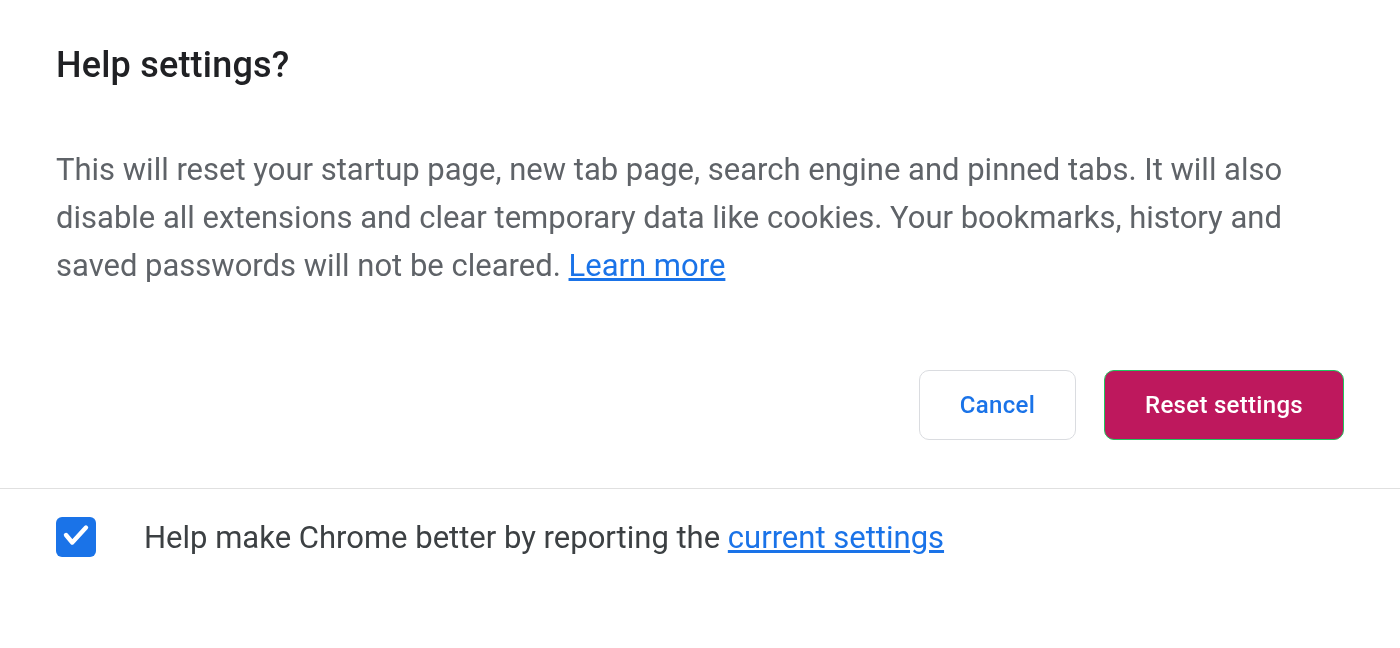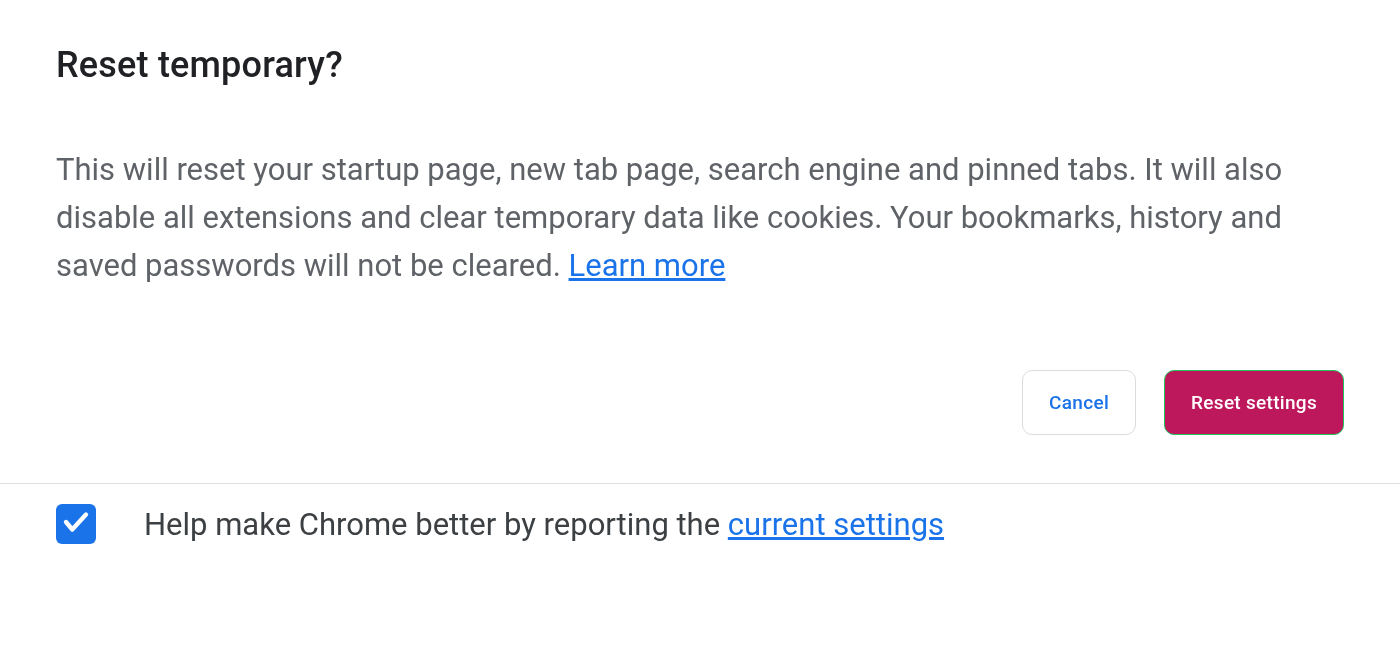--- a/index.html
+++ b/index.html
@@ -33,42 +33,42 @@
       text-decoration: underline;
     }
     .button-row {
       display: flex;
       justify-content: flex-end;
       gap: 28px;
       margin-top: 80px;
       padding-right: 0;
     }
     .btn {
-      font-size: 19px;
+      font-size: 24px;
       font-weight: 500;
-      padding: 20px 26px;
+      padding: 20px 40px;
       border-radius: 10px;
       cursor: pointer;
       font-family: inherit;
       letter-spacing: 0.3px;
     }
     .btn-secondary {
       background: #fff;
       color: #1a73e8;
       border: 1px solid #dadce0;
     }
     .btn-primary {
       background: #be185d;
       color: #fff;
       border: 1px solid #22c55e;
     }
     .footer {
       border-top: 1px solid #e0e0e0;
       margin-top: 48px;
-      padding: 20px 56px 0 56px;
+      padding: 28px 56px 0 56px;
       display: flex;
       align-items: center;
       gap: 48px;
     }
     .checkbox {
       width: 40px;
       height: 40px;
       background: #1a73e8;
       border-radius: 6px;
       display: flex;
@@ -87,21 +87,21 @@
     }
     .footer-text a {
       color: #1a73e8;
       text-decoration: underline;
     }
   </style>
 </head>
 <body>
 
 <div class="dialog">
-  <h1 class="dialog-title">Reset temporary?</h1>
+  <h1 class="dialog-title">Help settings?</h1>
 
   <p class="dialog-body">
     <span>This will reset your startup page, new tab page, search engine and pinned tabs. It will also disable all extensions and clear temporary data like cookies. Your bookmarks, history and saved passwords will not be cleared. </span><a href="#">Learn more</a>
   </p>
 
   <div class="button-row">
     <button class="btn btn-secondary">Cancel</button>
     <button class="btn btn-primary">Reset settings</button>
   </div>
 </div>

